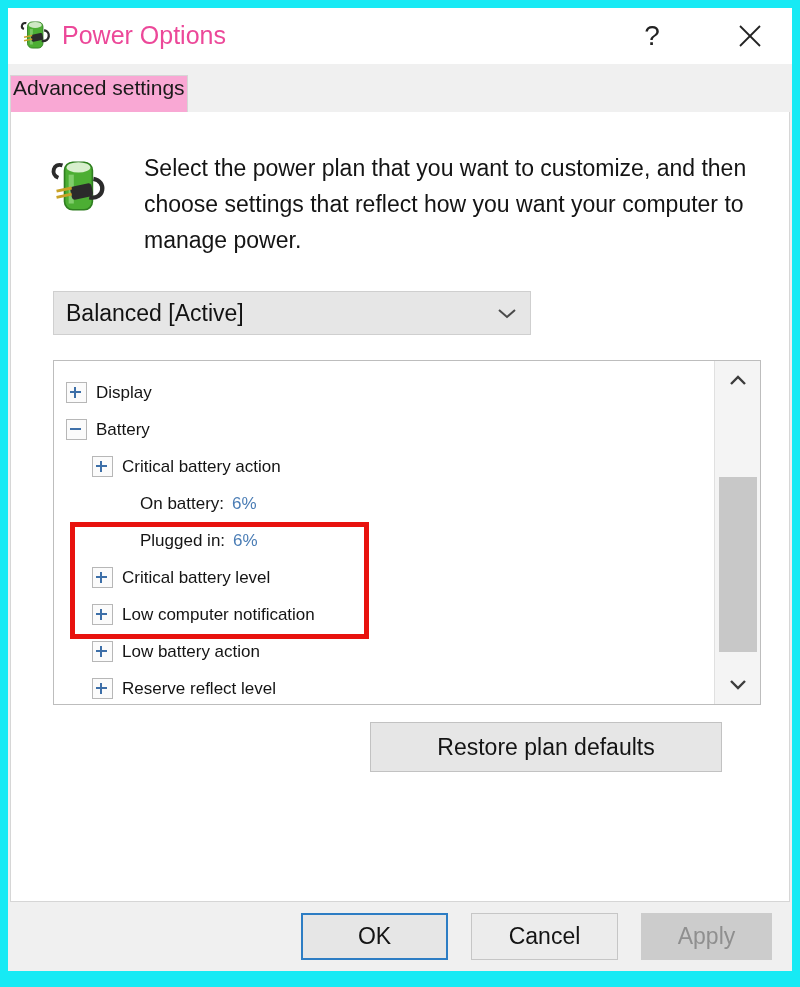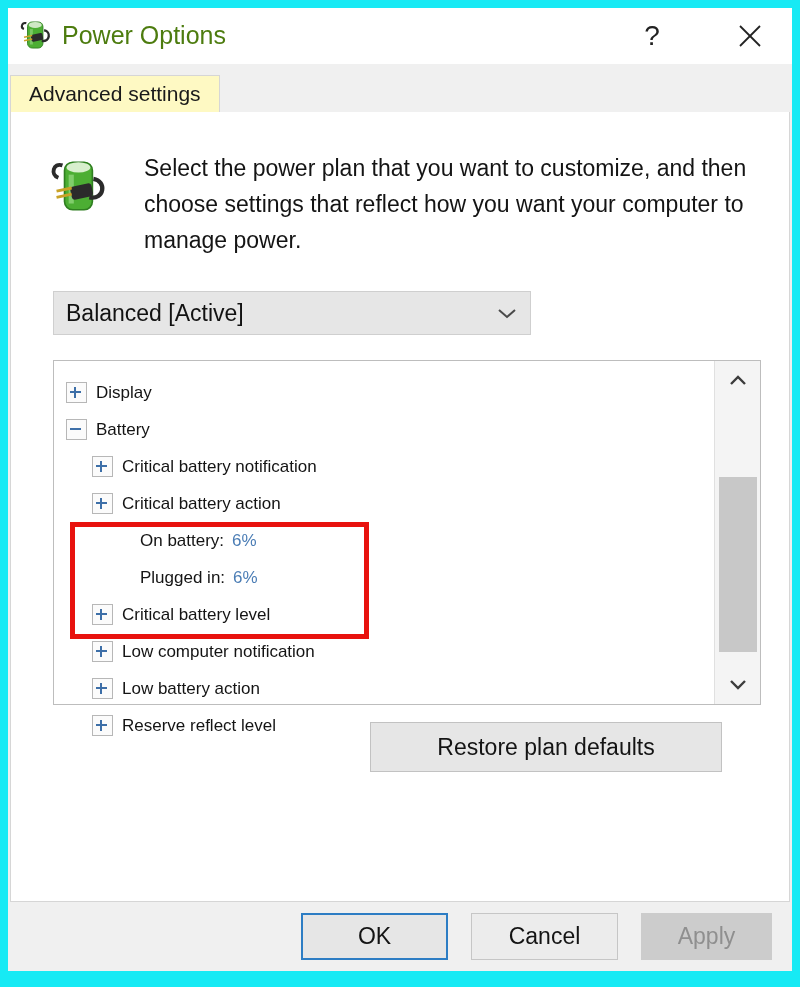--- a/index.html
+++ b/index.html
@@ -38,21 +38,21 @@
   }
   #title-icon {
     position: absolute;
     left: 10px; top: 8px;
     width: 38px; height: 38px;
   }
   #title-text {
     position: absolute;
     left: 54px; top: 8px;
     font-size: 25px;
-    color: #4d7c0f;
+    color: #ec4899;
     line-height: 38px;
     white-space: nowrap;
   }
   .title-btn {
     position: absolute;
     top: 0; height: 56px;
     width: 56px;
     display: flex; align-items: center; justify-content: center;
     color: #222;
     cursor: default;
@@ -64,26 +64,26 @@
   #tabstrip {
     position: absolute;
     left: 0; top: 56px; right: 0;
     height: 48px;
     background: #f0f0f0;
   }
   #tab-advanced {
     position: absolute;
     left: 2px; top: 11px;
     height: 37px;
-    padding: 0 18px;
-    background: #fef9c3;
+    padding: 0 2px;
+    background: #f9a8d4;
     border: 1px solid #d6d6d6;
     border-bottom: none;
     box-sizing: border-box;
-    display: flex; align-items: center;
+    display: flex; align-items: flex-start;
     font-size: 21px;
     color: #1a1a1a;
     white-space: nowrap;
   }
 
   
   #client {
     position: absolute;
     left: 2px; top: 104px;
     width: 780px; height: 790px;
@@ -333,24 +333,20 @@
             <div class="tree-row lvl0">
               <span class="expander plus"></span>
               <span class="tree-key">Display</span>
             </div>
             <div class="tree-row lvl0">
               <span class="expander"></span>
               <span class="tree-key">Battery</span>
             </div>
             <div class="tree-row lvl1">
               <span class="expander plus"></span>
-              <span class="tree-key">Critical battery notification</span>
-            </div>
-            <div class="tree-row lvl1">
-              <span class="expander plus"></span>
               <span class="tree-key">Critical battery action</span>
             </div>
             <div class="tree-row lvl2">
               <span class="tree-key">On battery:</span>
               <span class="tree-val" style="color: rgb(75, 125, 181);">6%</span>
             </div>
             <div class="tree-row lvl2">
               <span class="tree-key">Plugged in:</span>
               <span class="tree-val" style="color: rgb(75, 125, 181);">6%</span>
             </div>

